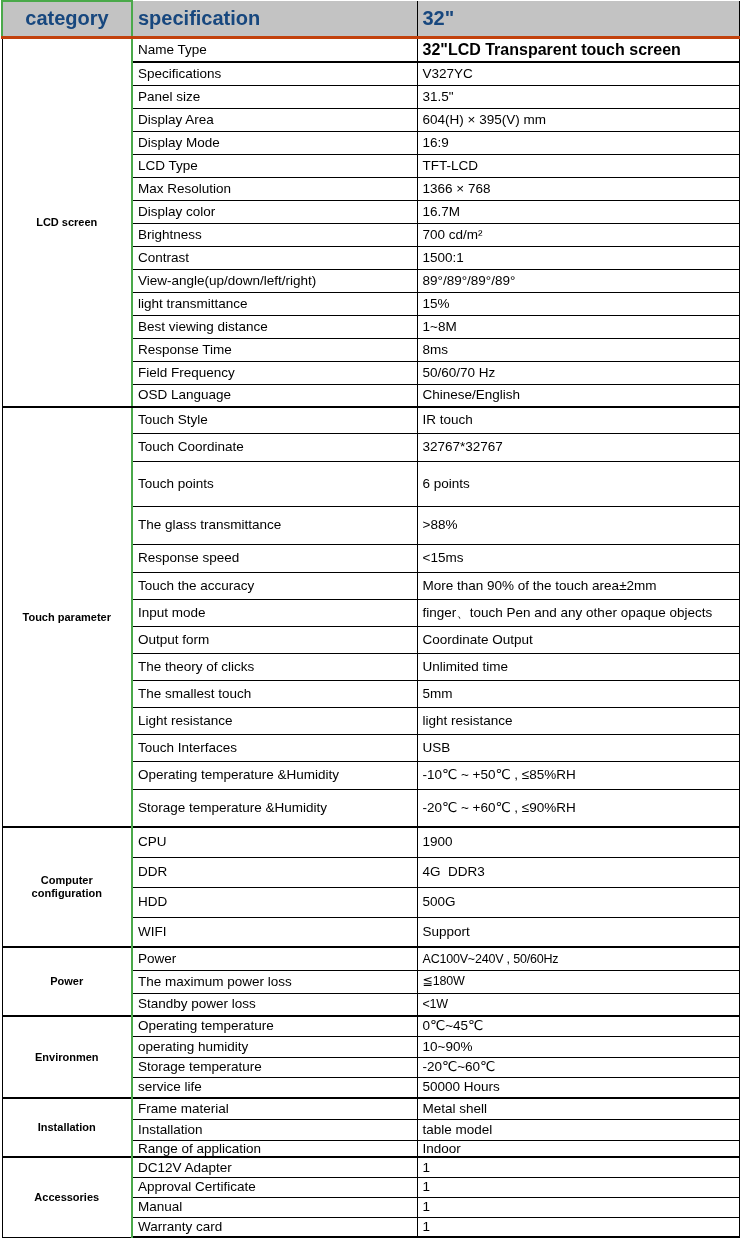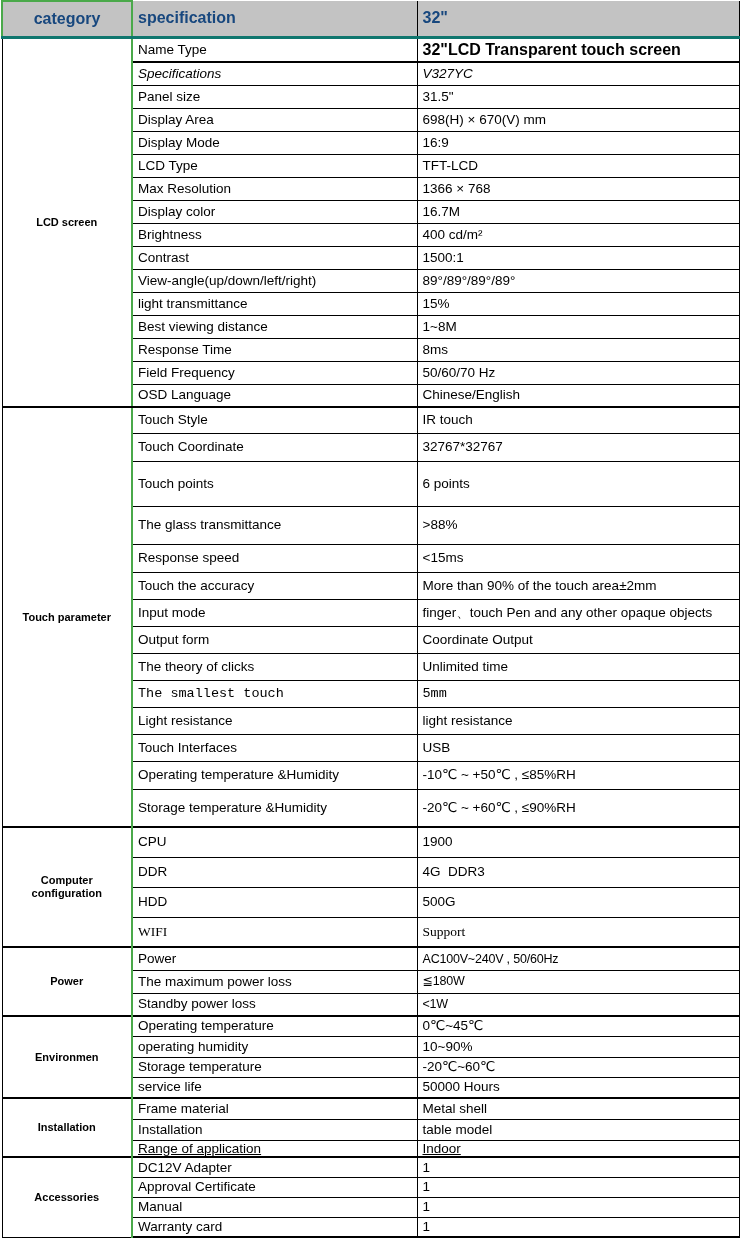--- a/index.html
+++ b/index.html
@@ -30,24 +30,24 @@
     vertical-align: middle;
     overflow: hidden;
     white-space: pre-wrap;
   }
   
   tr.head { height: 36px; }
   tr.head th {
     background: #c3c3c3;
     color: #17477e;
     font-weight: bold;
-    font-size: 16px;
+    font-size: 20px;
     text-align: left;
     border-top: none;
-    border-bottom: 3px solid #0f766e;
+    border-bottom: 3px solid #c2410c;
   }
   tr.head th.h-cat {
     text-align: center;
     border-top: 2px solid #4aa94a;
     border-left: 2px solid #4aa94a;
     border-right: 2px solid #4aa94a;
   }
   tr.head th.h-val { border-right: 2px solid #000; }
 
   
@@ -89,51 +89,51 @@
       <th class="h-val">32"</th>
     </tr>
   </thead>
   <tbody>
 
   <tr class="title-row" style="height: 25px;">
         <td class="cat" rowspan="16">LCD screen</td>
         <td class="spec">Name Type</td>
         <td class="val">32"LCD Transparent touch screen</td>
       </tr>
-      <tr style="height: 23px; font-style: italic;">
+      <tr style="height: 23px;">
         <td class="spec">Specifications</td>
         <td class="val">V327YC</td>
       </tr>
       <tr style="height: 23px;">
         <td class="spec">Panel size</td>
         <td class="val">31.5"</td>
       </tr>
       <tr style="height: 23px;">
         <td class="spec">Display Area</td>
-        <td class="val">698(H) × 670(V) mm</td>
+        <td class="val">604(H) × 395(V) mm</td>
       </tr>
       <tr style="height: 23px;">
         <td class="spec">Display Mode</td>
         <td class="val">16:9</td>
       </tr>
       <tr style="height: 23px;">
         <td class="spec">LCD Type</td>
         <td class="val">TFT-LCD</td>
       </tr>
       <tr style="height: 23px;">
         <td class="spec">Max Resolution</td>
         <td class="val">1366 × 768</td>
       </tr>
       <tr style="height: 23px;">
         <td class="spec">Display color</td>
         <td class="val">16.7M</td>
       </tr>
       <tr style="height: 23px;">
         <td class="spec">Brightness</td>
-        <td class="val">400 cd/m²</td>
+        <td class="val">700 cd/m²</td>
       </tr>
       <tr style="height: 23px;">
         <td class="spec">Contrast</td>
         <td class="val">1500:1</td>
       </tr>
       <tr style="height: 23px;">
         <td class="spec">View-angle(up/down/left/right)</td>
         <td class="val">89°/89°/89°/89°</td>
       </tr>
       <tr style="height: 23px;">
@@ -186,21 +186,21 @@
         <td class="val">finger、touch Pen and any other opaque objects</td>
       </tr>
       <tr style="height: 27px;">
         <td class="spec">Output form</td>
         <td class="val">Coordinate Output</td>
       </tr>
       <tr style="height: 27px;">
         <td class="spec">The theory of clicks</td>
         <td class="val">Unlimited time</td>
       </tr>
-      <tr style="height: 27px; font-family: Liberation Mono, monospace;">
+      <tr style="height: 27px;">
         <td class="spec">The smallest touch</td>
         <td class="val">5mm</td>
       </tr>
       <tr style="height: 27px;">
         <td class="spec">Light resistance</td>
         <td class="val">light resistance</td>
       </tr>
       <tr style="height: 27px;">
         <td class="spec">Touch Interfaces</td>
         <td class="val">USB</td>
@@ -219,21 +219,21 @@
         <td class="val">1900</td>
       </tr>
       <tr style="height: 30px;">
         <td class="spec">DDR</td>
         <td class="val">4G  DDR3</td>
       </tr>
       <tr style="height: 30px;">
         <td class="spec">HDD</td>
         <td class="val">500G</td>
       </tr>
-      <tr style="height: 30px; font-family: Liberation Serif, serif;">
+      <tr style="height: 30px;">
         <td class="spec">WIFI</td>
         <td class="val">Support</td>
       </tr>
       <tr class="section-start" style="height: 23px;">
         <td class="cat" rowspan="3">Power</td>
         <td class="spec">Power</td>
         <td class="val small">AC100V~240V , 50/60Hz</td>
       </tr>
       <tr style="height: 23px;">
         <td class="spec">The maximum power loss</td>
@@ -262,21 +262,21 @@
       </tr>
       <tr class="section-start" style="height: 21px;">
         <td class="cat" rowspan="3">Installation</td>
         <td class="spec">Frame material</td>
         <td class="val">Metal shell</td>
       </tr>
       <tr style="height: 21px;">
         <td class="spec">Installation</td>
         <td class="val">table model</td>
       </tr>
-      <tr style="height: 14px; text-decoration: underline;">
+      <tr style="height: 14px;">
         <td class="spec">Range of application</td>
         <td class="val">Indoor</td>
       </tr>
       <tr class="section-start" style="height: 20px;">
         <td class="cat" rowspan="4">Accessories</td>
         <td class="spec">DC12V Adapter</td>
         <td class="val">1</td>
       </tr>
       <tr style="height: 20px; padding-left: 21px;">
         <td class="spec">Approval Certificate</td>

